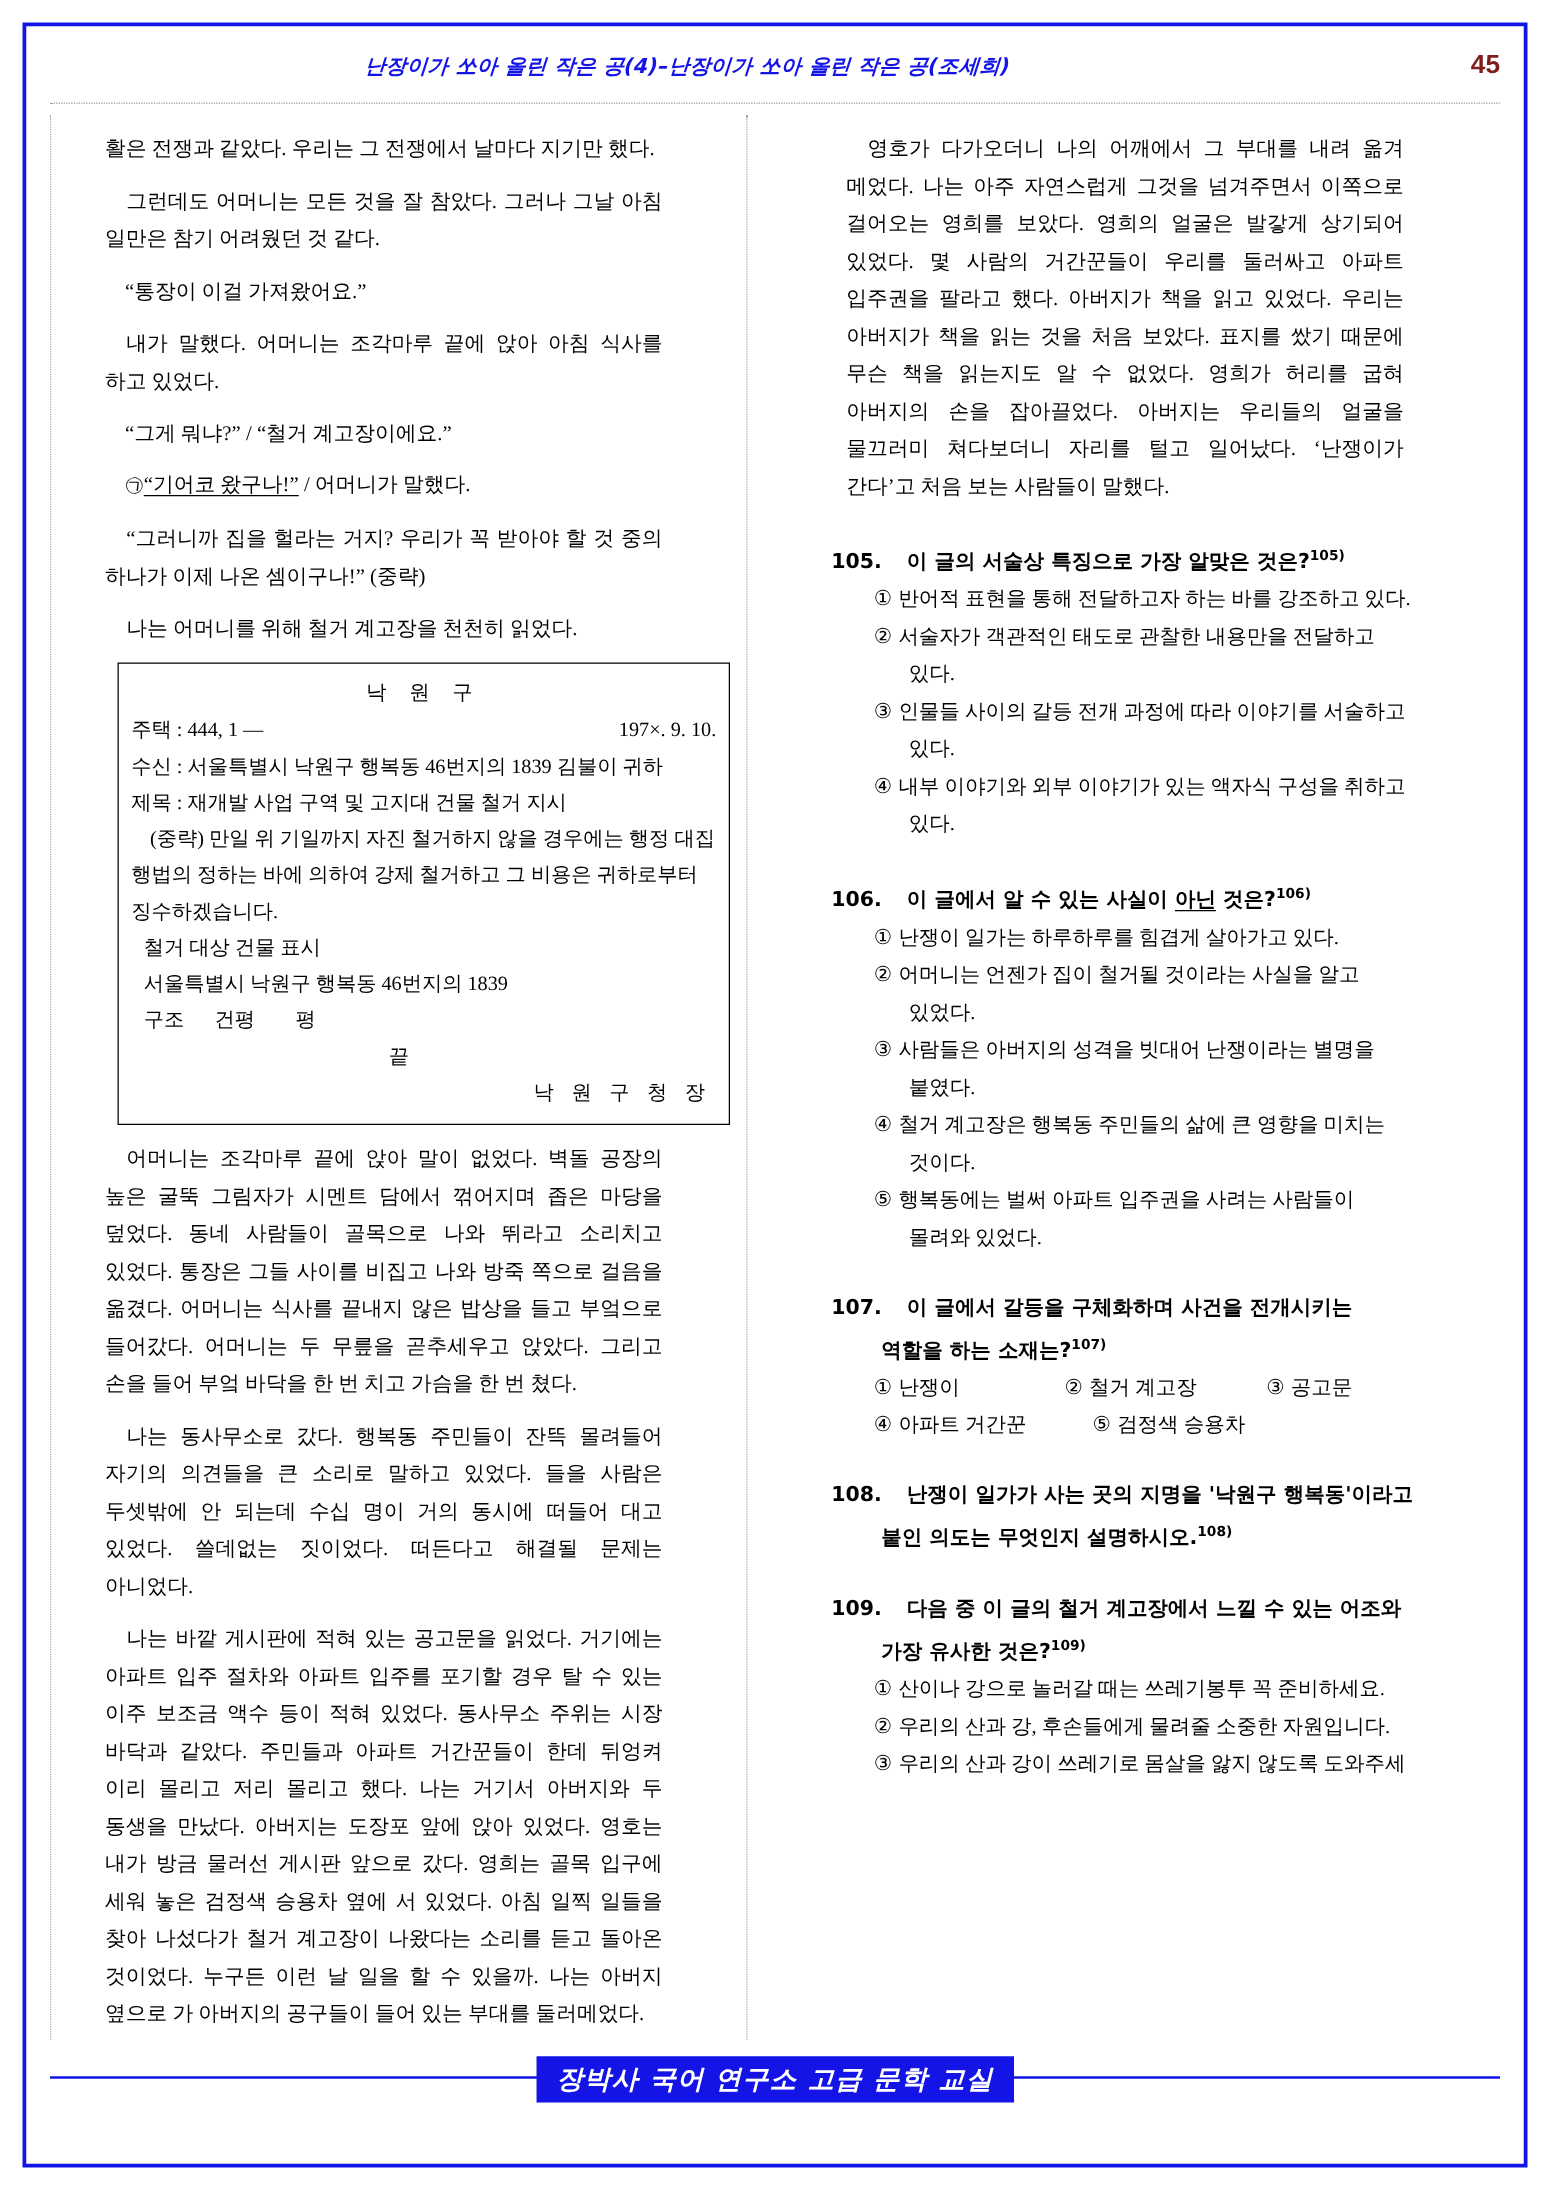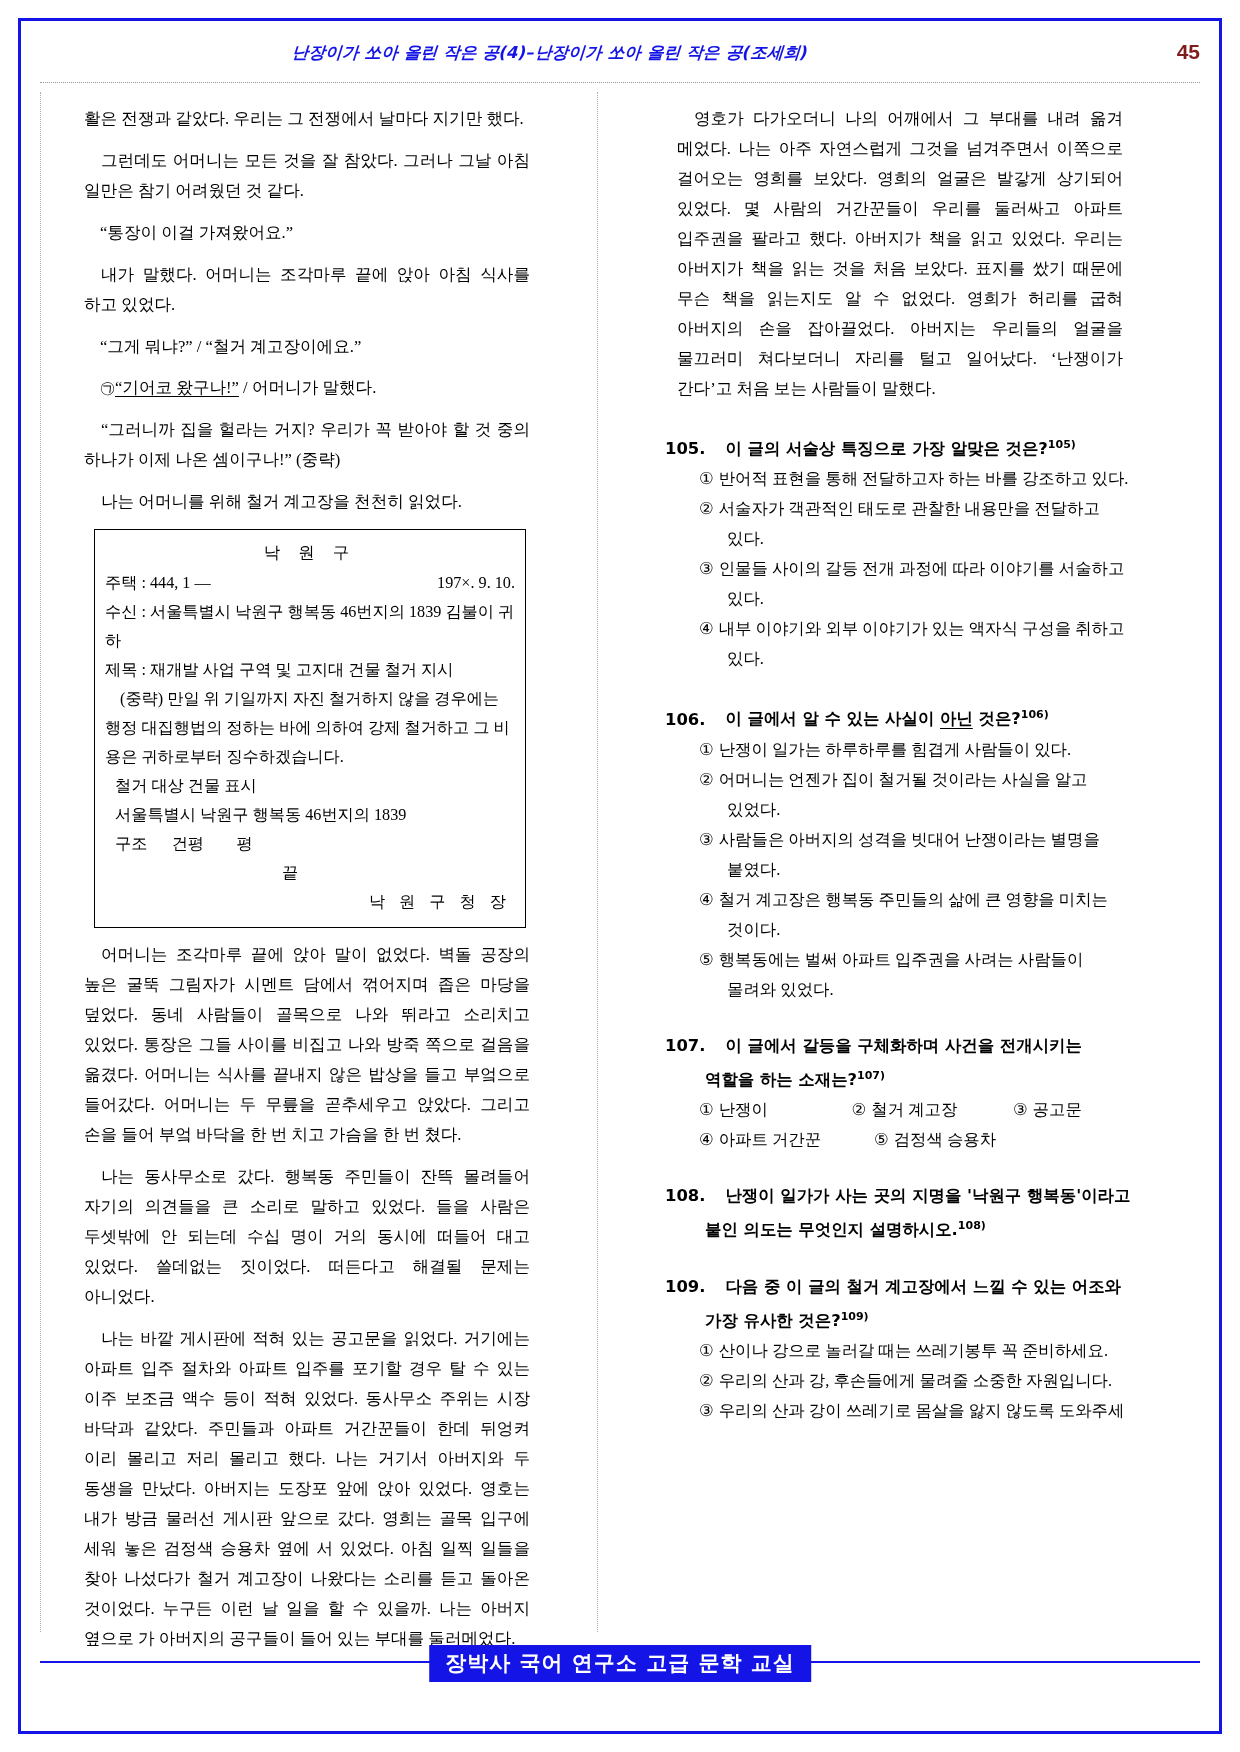--- a/index.html
+++ b/index.html
@@ -115,21 +115,21 @@
   .marked {
     text-decoration: underline;
     text-underline-offset: 3px;
   }
   .circ-mark { font-size: 15px; }
 
   
   .notice-box {
     border: 1.5px solid #000;
     margin: 10px 0 8px 22px;
-    width: 432px;
+    width: 490px;
     box-sizing: border-box;
     padding: 8px 10px 10px 10px;
     font-size: 16.2px;
     line-height: 29px;
   }
   .notice-title {
     text-align: center;
     letter-spacing: 7px;
     font-size: 16.4px;
     padding-bottom: 2px;
@@ -206,20 +206,21 @@
   }
   .footer-banner {
     position: absolute;
     left: 50%;
     transform: translateX(-50%);
     top: 1645px;
     background: #1414e6;
     color: #ffffff;
     font-family: "DejaVu Sans", sans-serif;
     font-weight: bold;
+    font-style: italic;
     font-size: 21px;
     letter-spacing: 1px;
     padding: 4px 16px 5px 16px;
     white-space: nowrap;
   }
 </style>
 </head>
 <body>
 
 <div class="page-frame"></div>
@@ -273,21 +274,21 @@
     <div class="question-block">
       <div class="q-stem"><span class="q-num">105.</span><span>이 글의 서술상 특징으로 가장 알맞은 것은?</span><span class="q-sup">105)</span></div>
       <div class="choice"><span class="choice-num">①</span><span>반어적 표현을 통해 전달하고자 하는 바를 강조하고 있다.</span></div>
       <div class="choice"><span class="choice-num">②</span><span>서술자가 객관적인 태도로 관찰한 내용만을 전달하고 있다.</span></div>
       <div class="choice"><span class="choice-num">③</span><span>인물들 사이의 갈등 전개 과정에 따라 이야기를 서술하고 있다.</span></div>
       <div class="choice"><span class="choice-num">④</span><span>내부 이야기와 외부 이야기가 있는 액자식 구성을 취하고 있다.</span></div>
     </div>
 
     <div class="question-block">
       <div class="q-stem"><span class="q-num">106.</span><span>이 글에서 알 수 있는 사실이 </span><span class="q-neg">아닌</span><span> 것은?</span><span class="q-sup">106)</span></div>
-      <div class="choice"><span class="choice-num">①</span><span>난쟁이 일가는 하루하루를 힘겹게 사람들이 있다.</span></div>
+      <div class="choice"><span class="choice-num">①</span><span>난쟁이 일가는 하루하루를 힘겹게 살아가고 있다.</span></div>
       <div class="choice"><span class="choice-num">②</span><span>어머니는 언젠가 집이 철거될 것이라는 사실을 알고 있었다.</span></div>
       <div class="choice"><span class="choice-num">③</span><span>사람들은 아버지의 성격을 빗대어 난쟁이라는 별명을 붙였다.</span></div>
       <div class="choice"><span class="choice-num">④</span><span>철거 계고장은 행복동 주민들의 삶에 큰 영향을 미치는 것이다.</span></div>
       <div class="choice"><span class="choice-num">⑤</span><span>행복동에는 벌써 아파트 입주권을 사려는 사람들이 몰려와 있었다.</span></div>
     </div>
 
     <div class="question-block">
       <div class="q-stem"><span class="q-num">107.</span><span>이 글에서 갈등을 구체화하며 사건을 전개시키는 역할을 하는 소재는?</span><span class="q-sup">107)</span></div>
       <div class="choice-row">
         <span class="c-item c-w1"><span class="choice-num">①</span><span>난쟁이</span></span>

